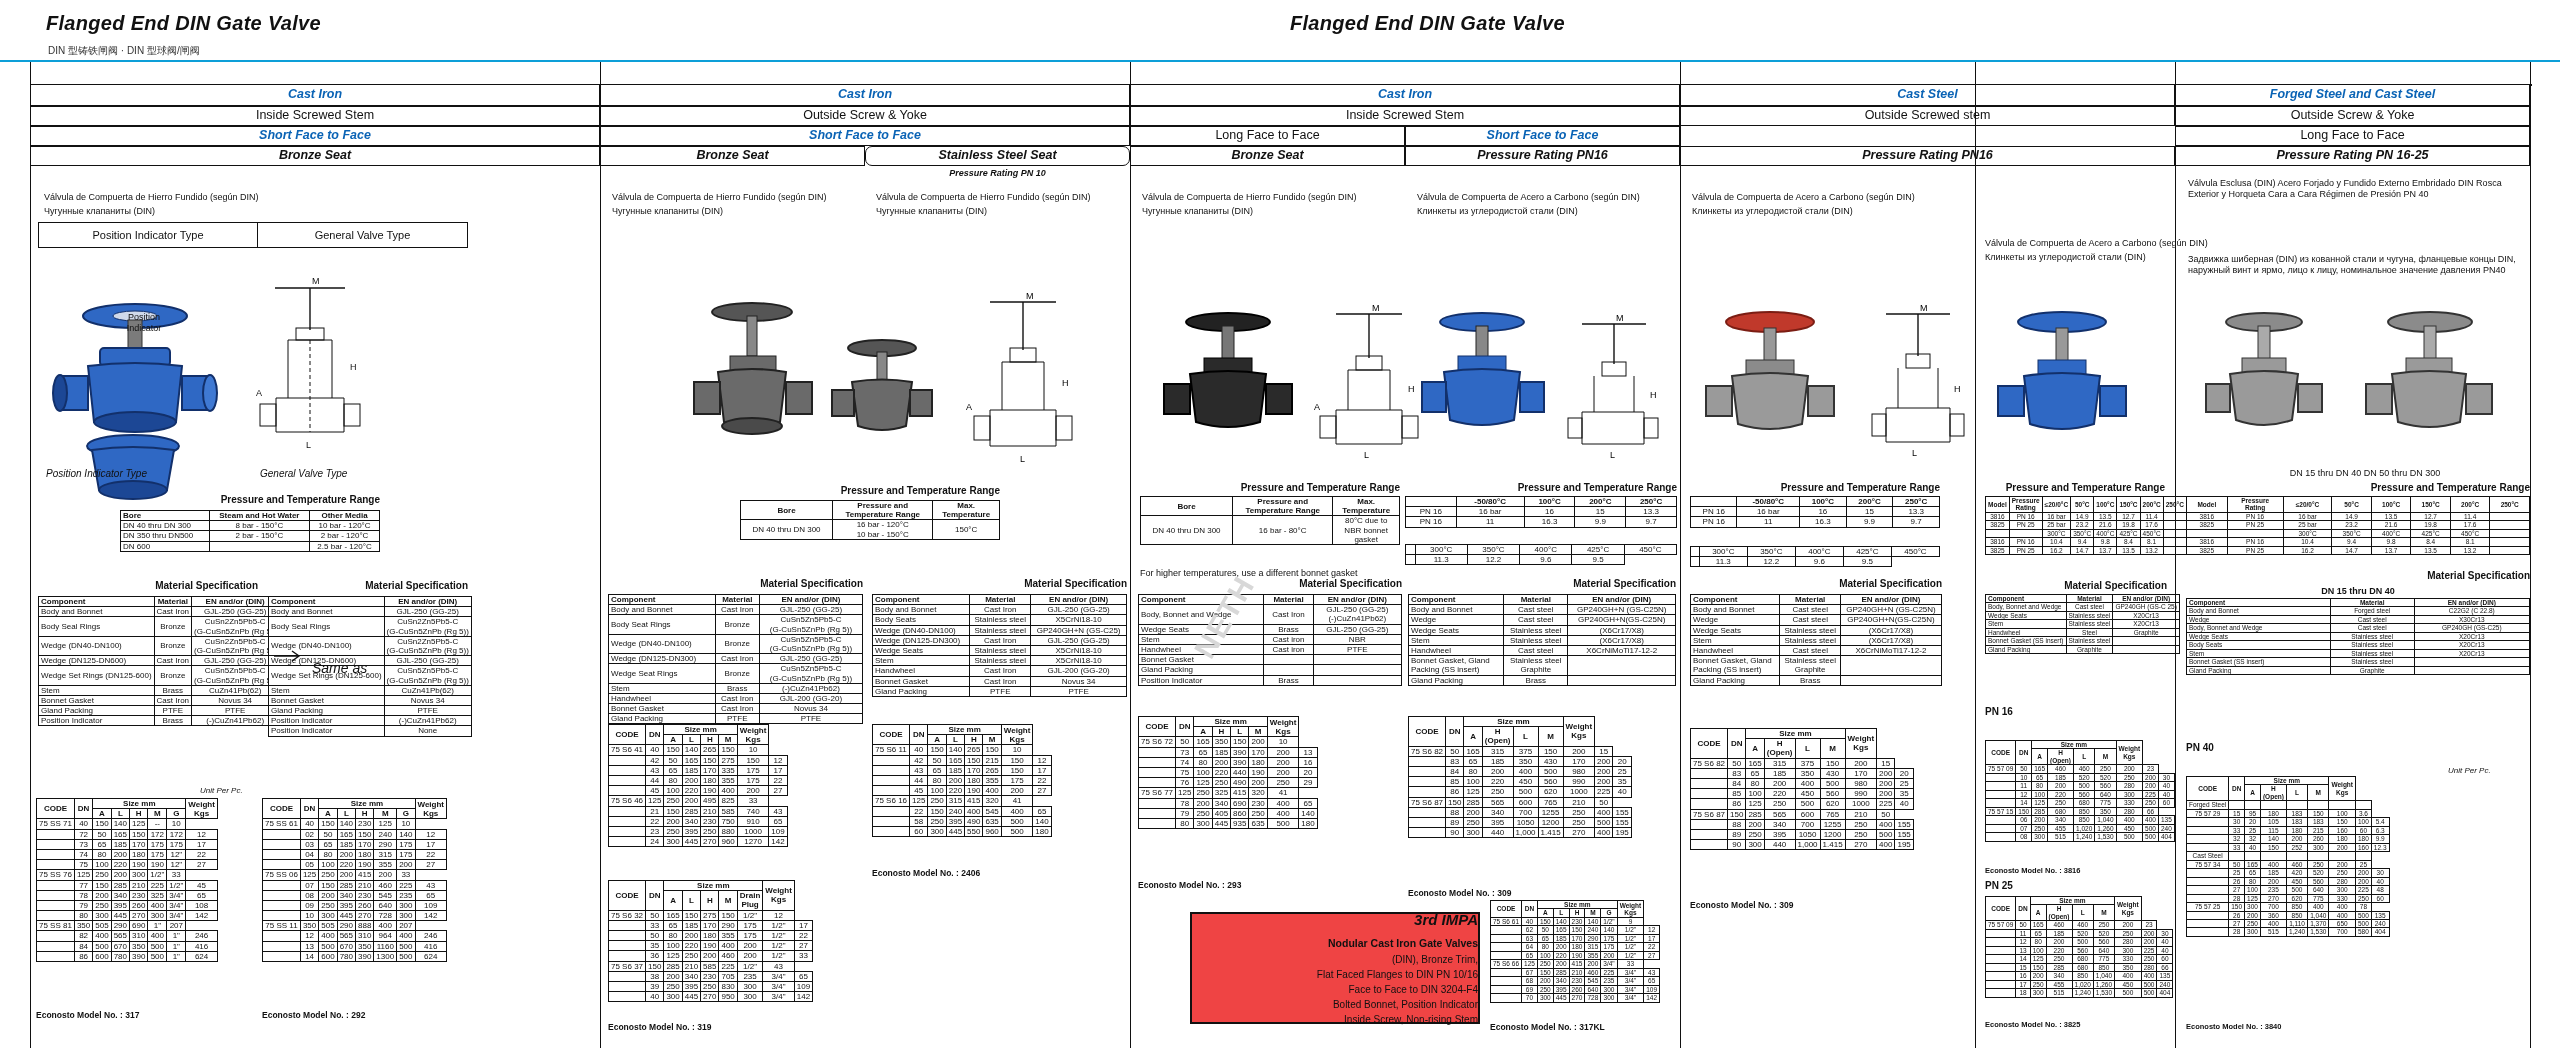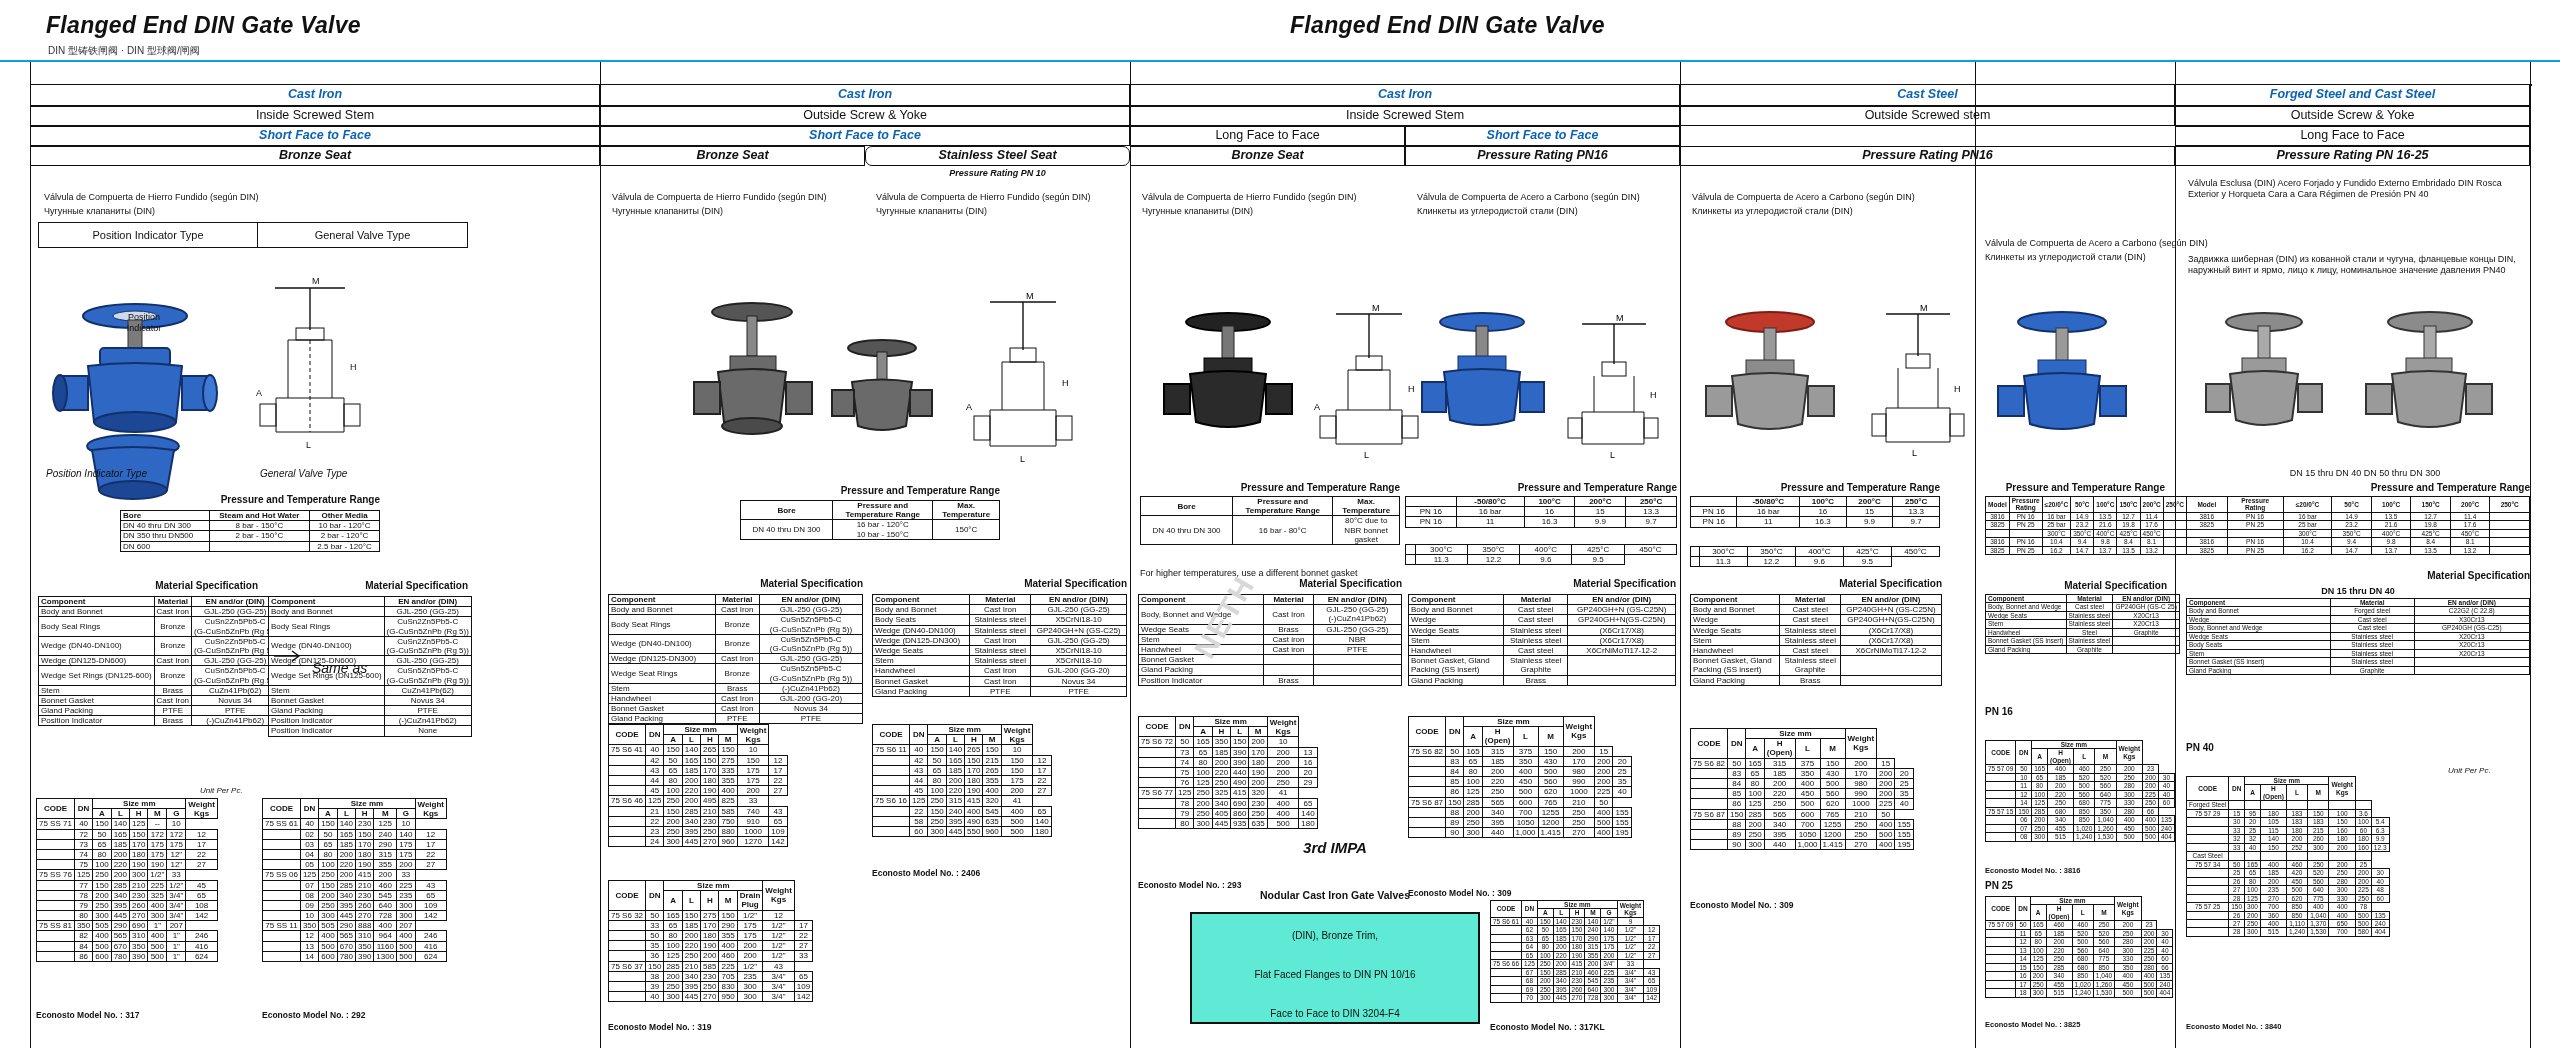--- a/index.html
+++ b/index.html
@@ -14,21 +14,21 @@
   }
   .page { position:relative; width:2560px; height:1048px; }
 
   
   .topbar {
     position:absolute; left:0; top:0; width:2560px; height:62px;
     border-bottom:2px solid #0d9fd8;
   }
   .topbar .ttl {
     position:absolute; top:12px;
-    font-style:italic; font-weight:bold; font-size:23px; letter-spacing:.3px;
+    font-style:italic; font-weight:bold; font-size:20px; letter-spacing:.3px;
     white-space:nowrap;
   }
   .topbar .ttl.left { left:46px; }
   .topbar .ttl.right { left:1290px; }
   .subttl {
     position:absolute; left:48px; top:44px; font-size:10px; color:#333;
   }
 
   .band {
     position:absolute; border:1px solid #111; display:flex; align-items:center; justify-content:center;
@@ -63,23 +63,23 @@
   .modelno { position:absolute; font-size:8.5px; font-weight:bold; }
 
   .unitper { position:absolute; font-size:8px; font-style:italic; }
 
   .wm {
     position:absolute; font-size:30px; color:#d8d8d8; font-weight:bold;
     transform:rotate(-60deg); letter-spacing:2px; pointer-events:none;
   }
 
   .impa {
-    position:absolute; border:2px solid #111; background:#5eead4;
-    display:flex; flex-direction:column; align-items:center; justify-content:center;
-    font-size:10px; text-align:center; line-height:1.5;gap:24px;
+    position:absolute; border:2px solid #111; background:#ef4444;
+    display:flex; flex-direction:column; align-items:flex-end; justify-content:center;
+    font-size:10px; text-align:center; line-height:1.5;
   }
   .impa .t1 { font-weight:bold; font-style:italic; font-size:15px; margin-bottom:4px; }
   .impa .t2 { font-weight:bold; font-size:10.5px; }
 
   .sameas { position:absolute; font-size:14px; font-style:italic; }
   .arrow { position:absolute; }
 
   .capt { position:absolute; font-size:10px; font-style:italic; }
 </style>
 </head>

